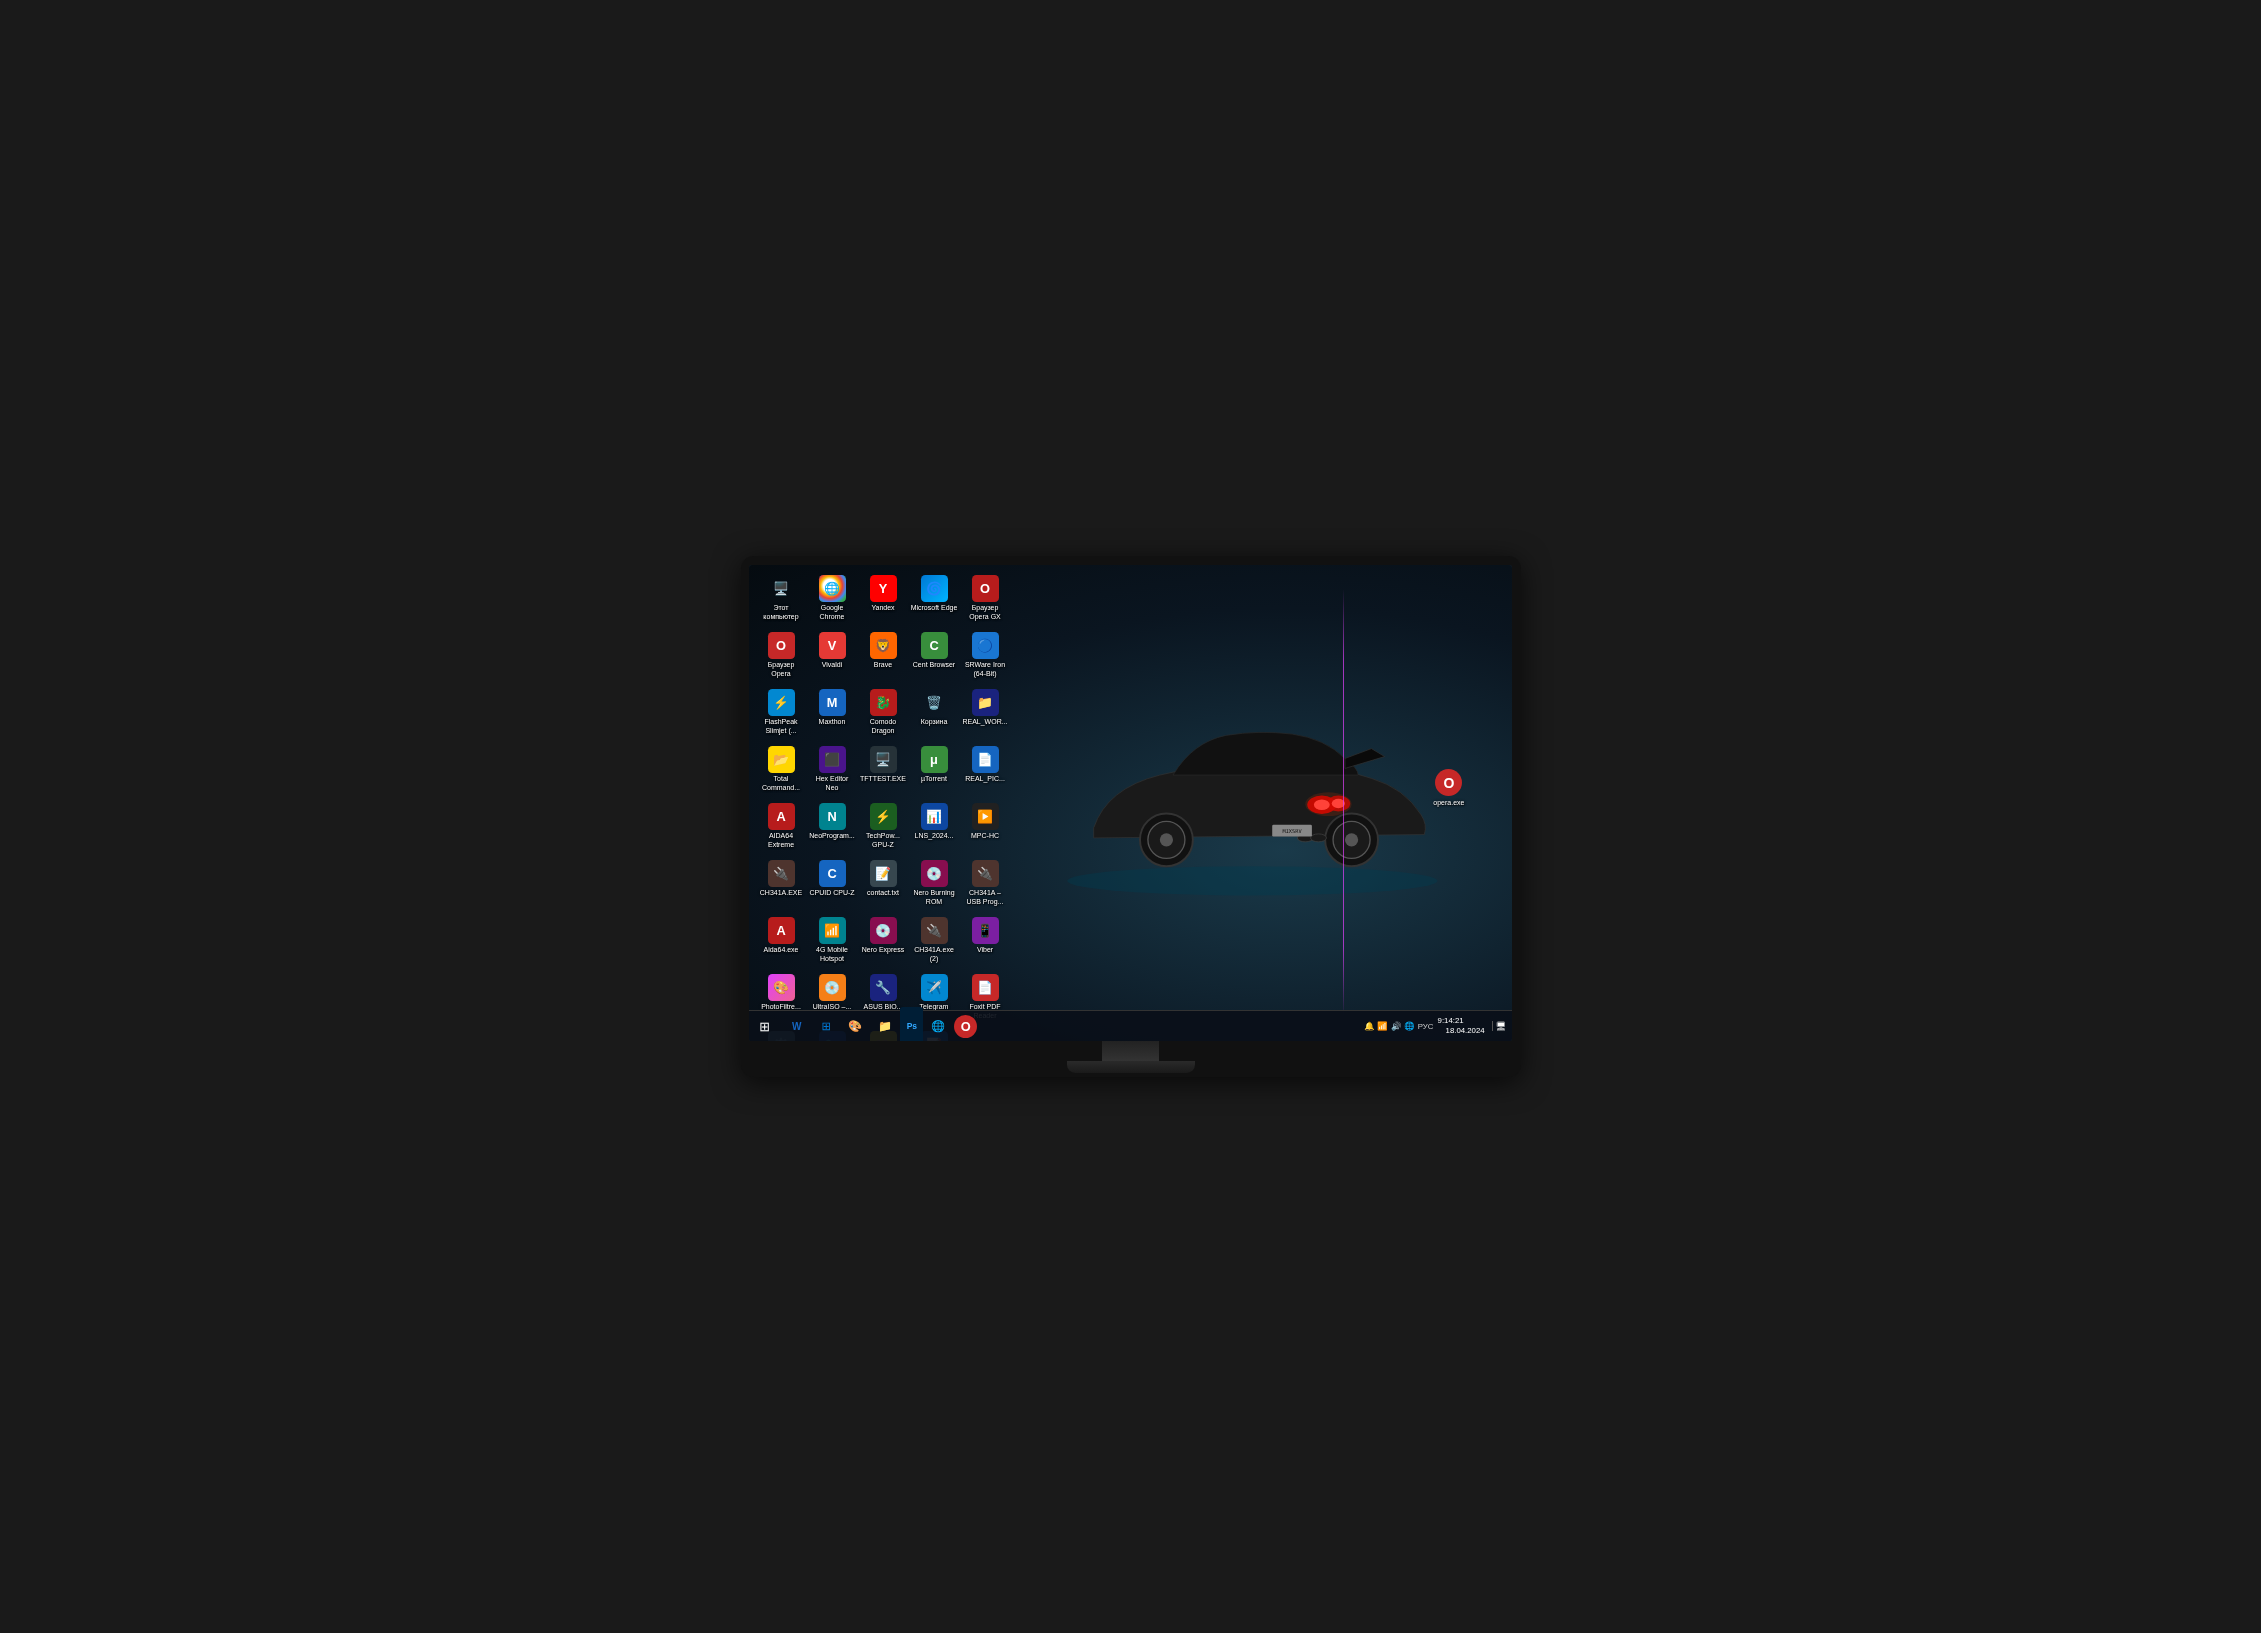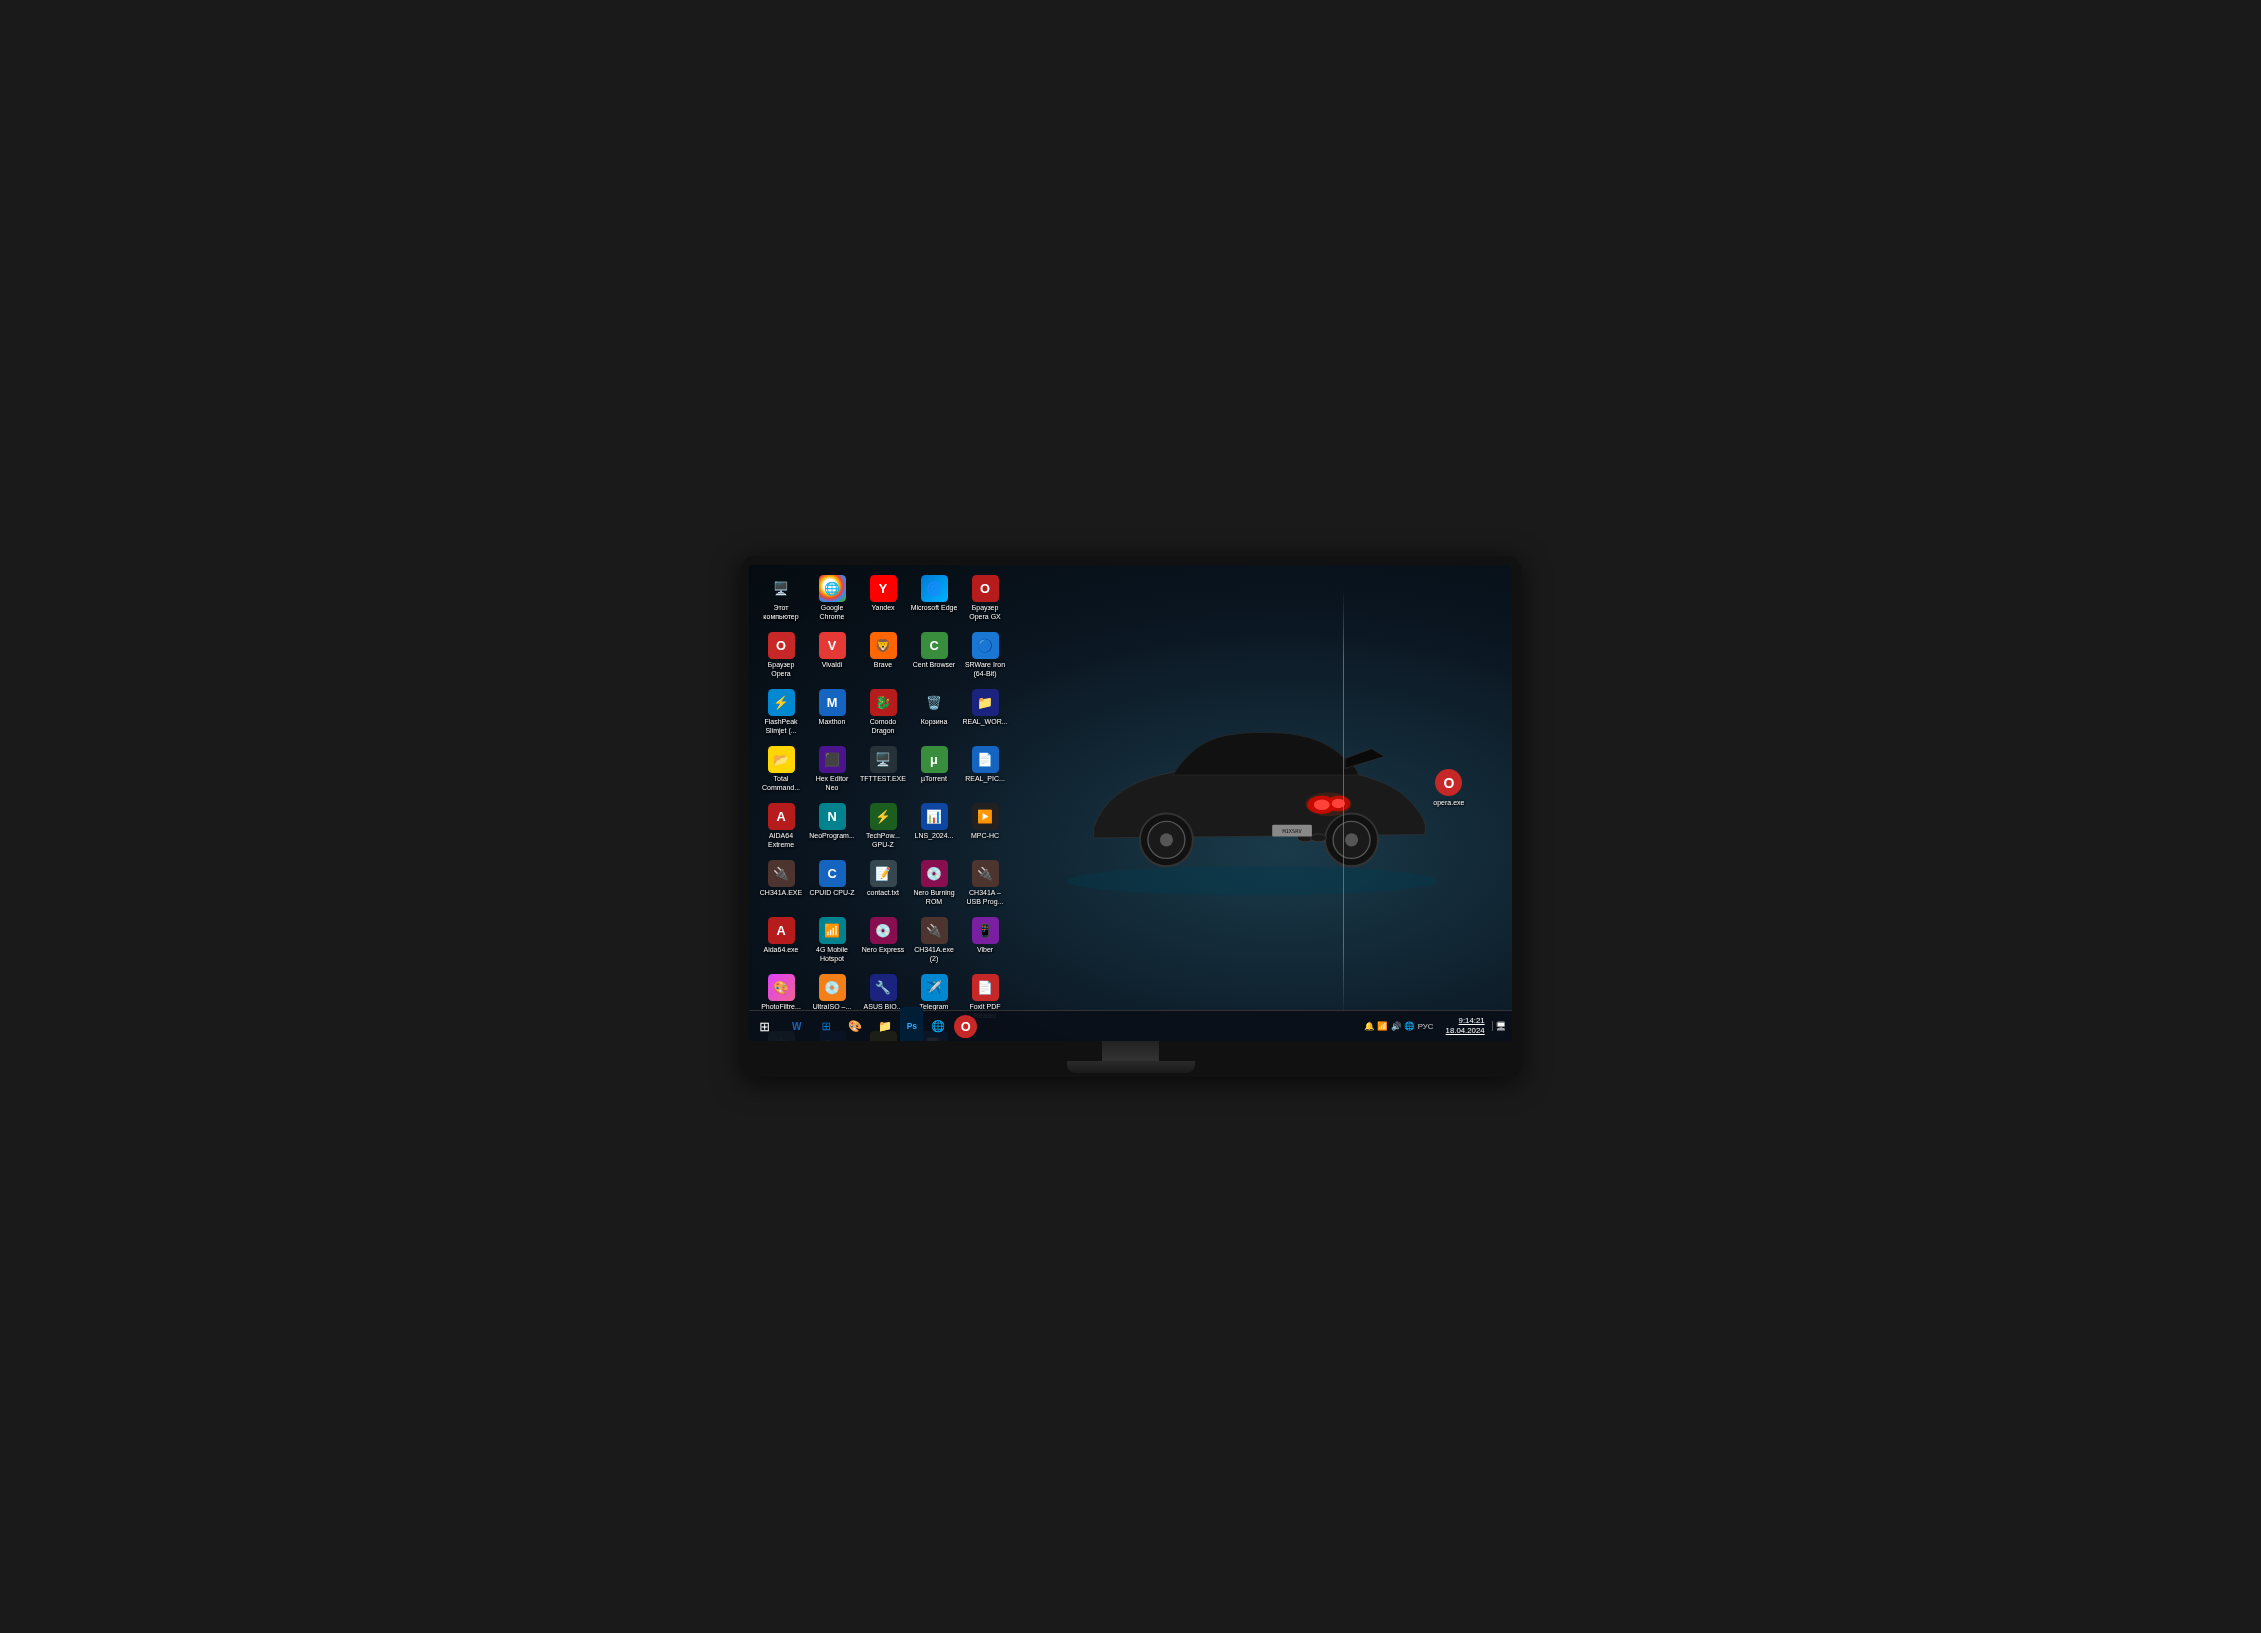--- a/index.html
+++ b/index.html
@@ -166,23 +166,21 @@
     .taskbar-right {
       display: flex;
       align-items: center;
       gap: 4.3px;
       padding-right: 5.7px;
       color: #fff;
       font-size: 7.8px;
     }
 
     .taskbar-time {
-      text-align: right;
       line-height: 1.3;
-      text-decoration: underline;
     }
 
     .taskbar-sys-icons {
       display: flex;
       align-items: center;
       gap: 2.8px;
       font-size: 9.2px;
     }
 
     

